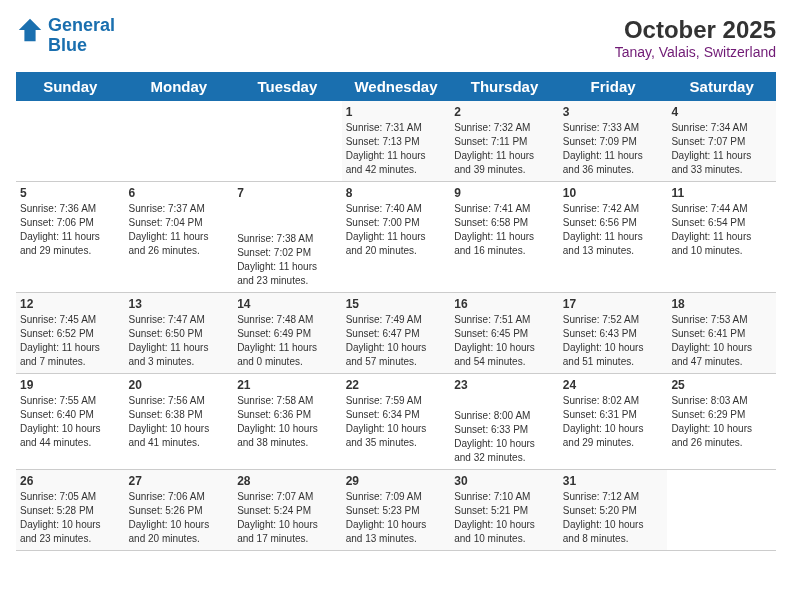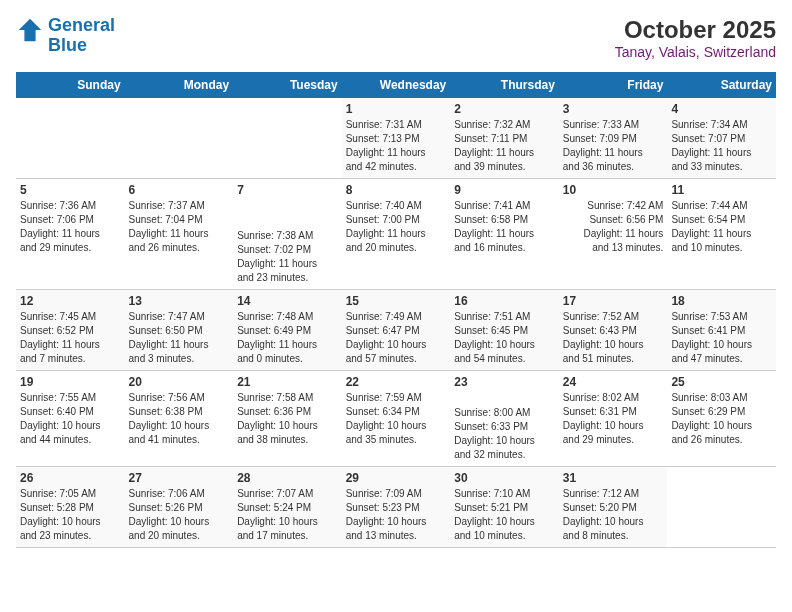--- a/index.html
+++ b/index.html
@@ -50,22 +50,22 @@
       width: 100%;
       border-collapse: collapse;
       table-layout: fixed;
     }
     thead tr {
       background-color: #1a6faf;
       color: #fff;
     }
     thead th {
       padding: 6px 4px;
-      font-size: 12px;
-      text-align: right;
+      font-size: 15px;
+      text-align: center;
       font-weight: bold;
     }
     tbody tr {
       border-bottom: 1px solid #ccc;
     }
     tbody tr:nth-child(odd) {
       background-color: #f9f9f9;
     }
     tbody tr:nth-child(even) {
       background-color: #ffffff;
@@ -187,21 +187,21 @@
         </td>
         <td>
           <div class="day-number">9</div>
           <div class="day-info" style="white-space: pre-line;">Sunrise: 7:41 AM
 Sunset: 6:58 PM
 Daylight: 11 hours
 and 16 minutes.</div>
         </td>
         <td>
           <div class="day-number">10</div>
-          <div class="day-info" style="white-space: pre-line; text-align: right;">Sunrise: 7:42 AM
+          <div class="day-info" style="white-space: pre-line;">Sunrise: 7:42 AM
 Sunset: 6:56 PM
 Daylight: 11 hours
 and 13 minutes.</div>
         </td>
         <td>
           <div class="day-number">11</div>
           <div class="day-info" style="white-space: pre-line;">Sunrise: 7:44 AM
 Sunset: 6:54 PM
 Daylight: 11 hours
 and 10 minutes.</div>

